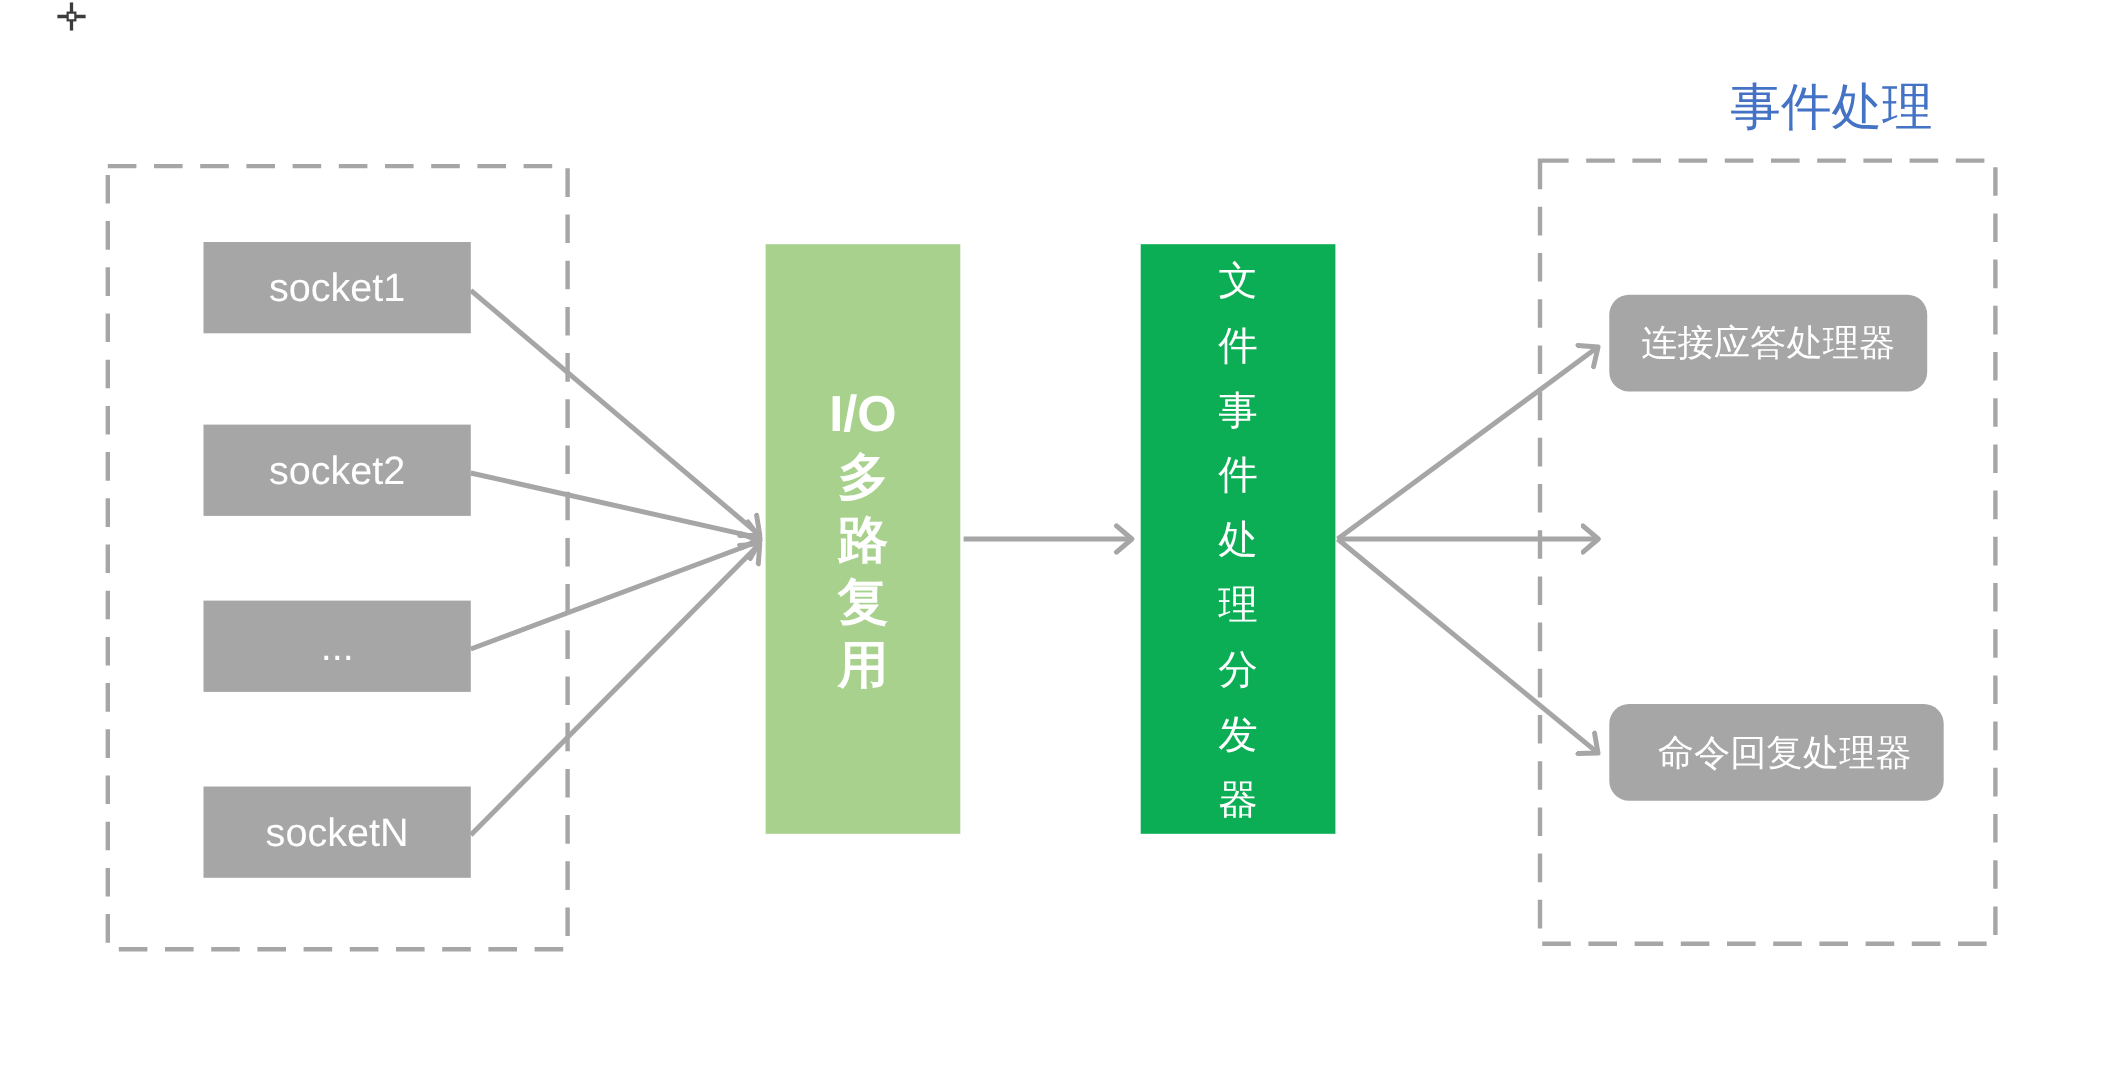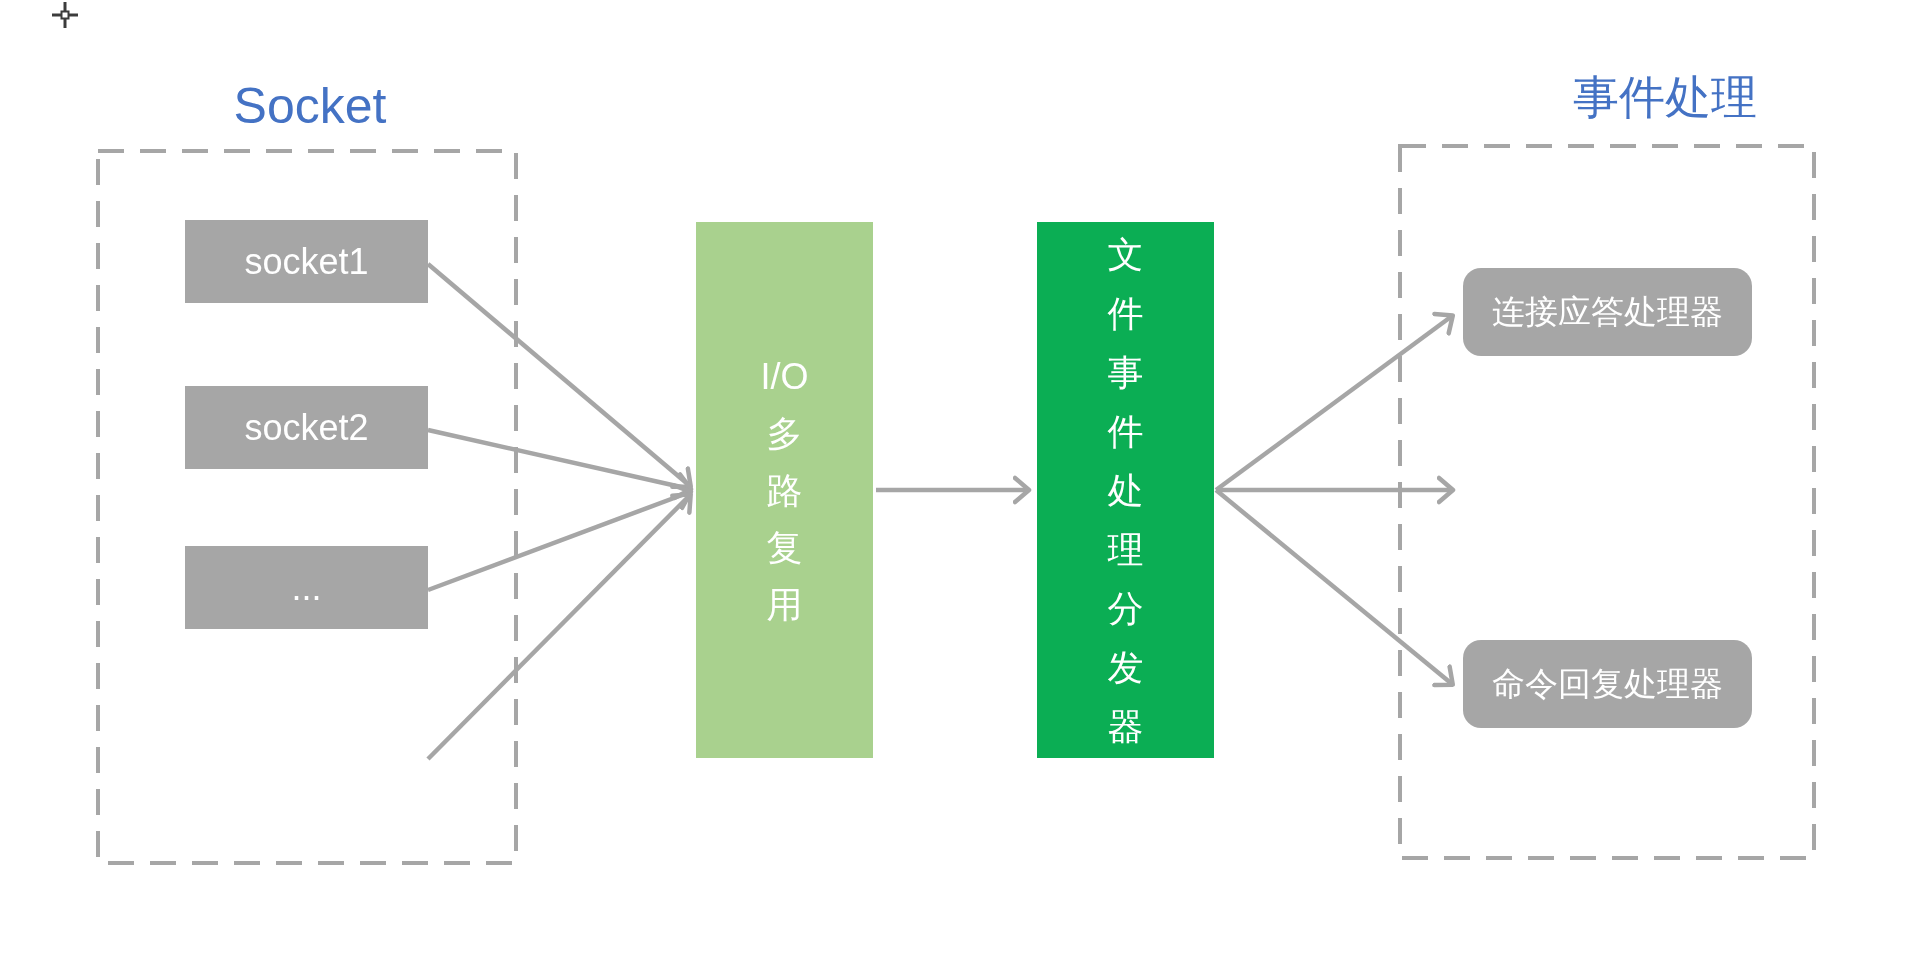--- a/index.html
+++ b/index.html
@@ -30,21 +30,21 @@
   .socketbox{left:185px;width:243px;height:83px;font-size:36px;}
   .handlerbox{left:1463px;width:289px;height:88px;font-size:33px;white-space:nowrap;border-radius:18px;}
 
   .vbar{
     width:177px;height:536px;top:222px;
     color:#ffffff;
     display:flex;align-items:center;justify-content:center;
     text-align:center;
   }
   .vbar .vlabel{white-space:pre-line;}
-  .bar-io{left:696px;background:#A9D18E;font-size:36px;line-height:57px;}
+  .bar-io{left:696px;background:#A9D18E;font-size:46px;line-height:57px;font-weight:bold;}
   .bar-dispatch{left:1037px;background:#0BAE54;font-size:36px;line-height:59px;}
 
   .watermark{
     left:570px;top:920px;width:600px;
     color:#ABABAB;font-size:30px;line-height:34px;
     text-align:center;white-space:nowrap;
   }
 </style>
 </head>
 <body>
@@ -72,31 +72,33 @@
     <line x1="1216" y1="490" x2="1452" y2="490" stroke="#A6A6A6" stroke-width="4.5" marker-end="url(#arrowV)"></line>
     <line x1="1216" y1="490" x2="1452" y2="684" stroke="#A6A6A6" stroke-width="4.5" marker-end="url(#arrowV)"></line>
   </svg>
 
   <svg class="abs" style="left:52px;top:2px;" width="26" height="26">
     <line x1="13" y1="0" x2="13" y2="26" stroke="#3C3C3C" stroke-width="3"></line>
     <line x1="0" y1="13" x2="26" y2="13" stroke="#3C3C3C" stroke-width="3"></line>
     <rect x="9.5" y="9.5" width="7" height="7" fill="#ffffff" stroke="#3C3C3C" stroke-width="2"></rect>
   </svg>
 
-  <div class="abs group-title title-socket">Socket</div>
   <div class="abs group-title title-event">事件处理</div>
 
   <div class="abs graybox socketbox" style="top:220px;">
     <span>socket1</span>
   </div>
   <div class="abs graybox socketbox" style="top:386px;">
     <span>socket2</span>
   </div>
   <div class="abs graybox socketbox" style="top:546px;">
     <span>...</span>
+  </div>
+  <div class="abs graybox socketbox" style="top:715px;">
+    <span>socketN</span>
   </div>
 
   <div class="abs vbar bar-io">
     <div class="vlabel">I/O
 多
 路
 复
 用</div>
   </div>
 
@@ -108,18 +110,18 @@
 处
 理
 分
 发
 器</div>
   </div>
 
   <div class="abs graybox handlerbox" style="top:268px;">
     <span>连接应答处理器</span>
   </div>
-  <div class="abs graybox handlerbox" style="top:640px;">
+  <div class="abs graybox handlerbox" style="top:640px;padding-left:15px;">
     <span>命令回复处理器</span>
   </div>
 
 
 </div>
 
 </body></html>

